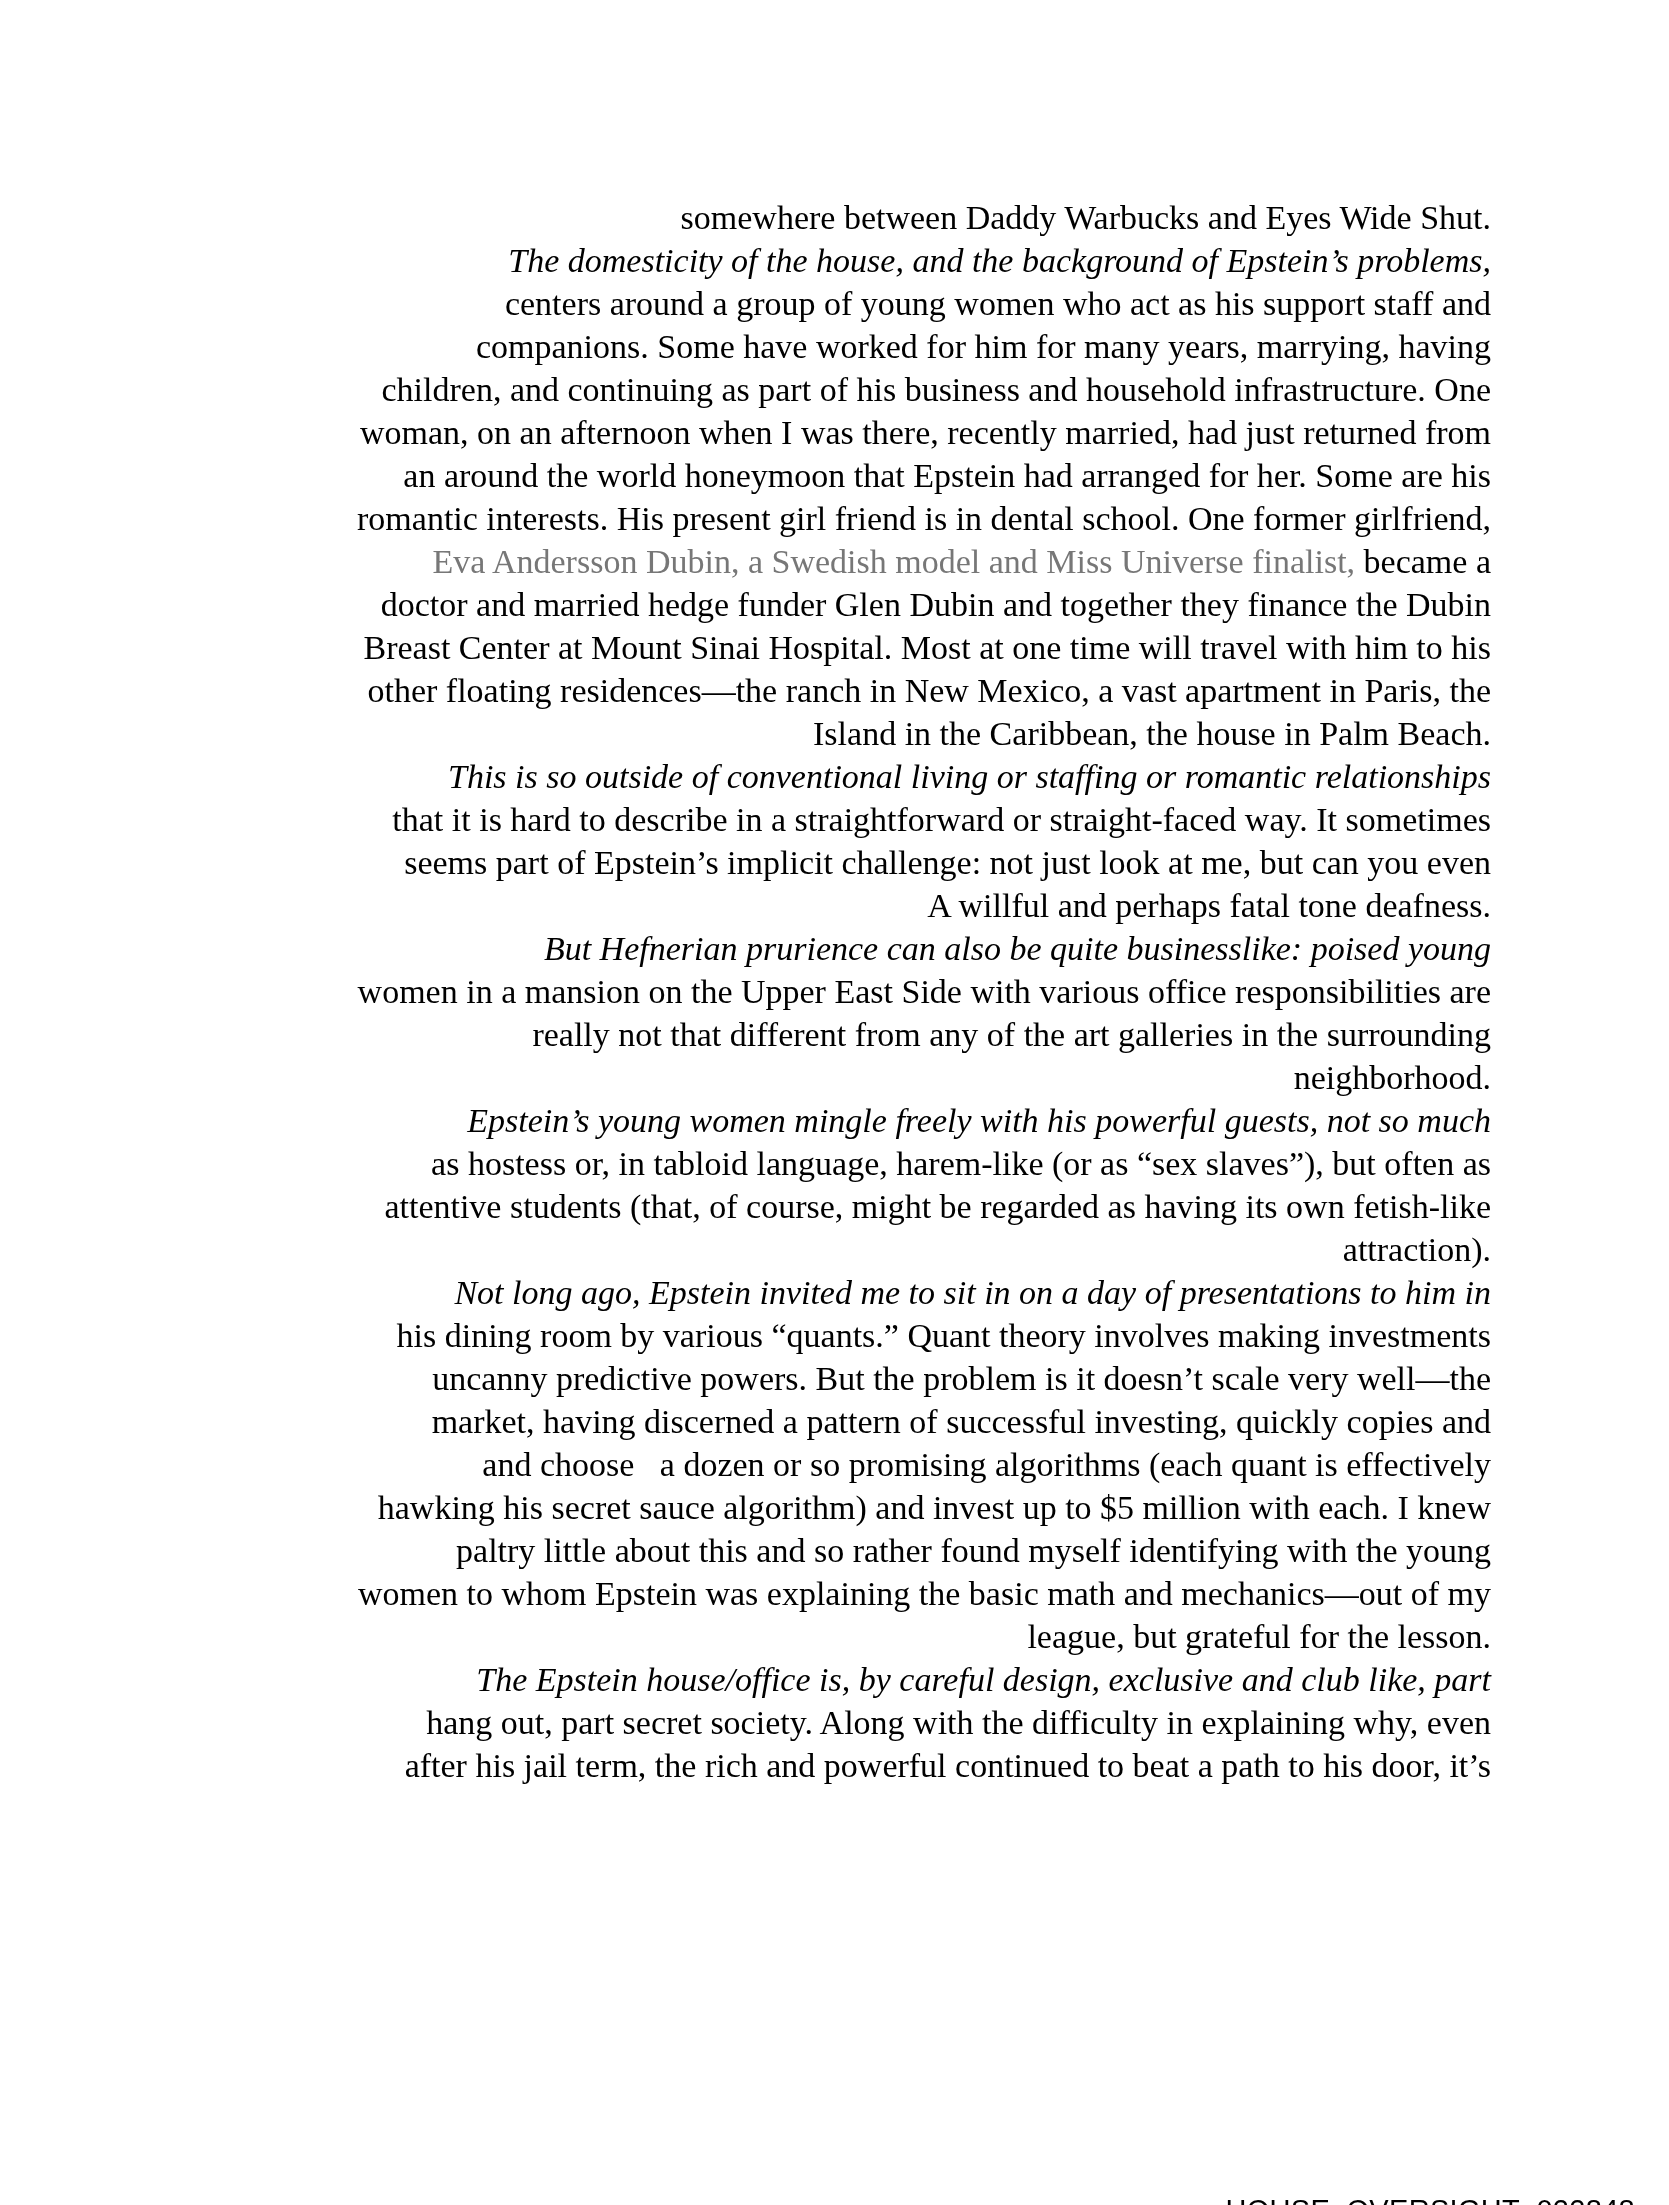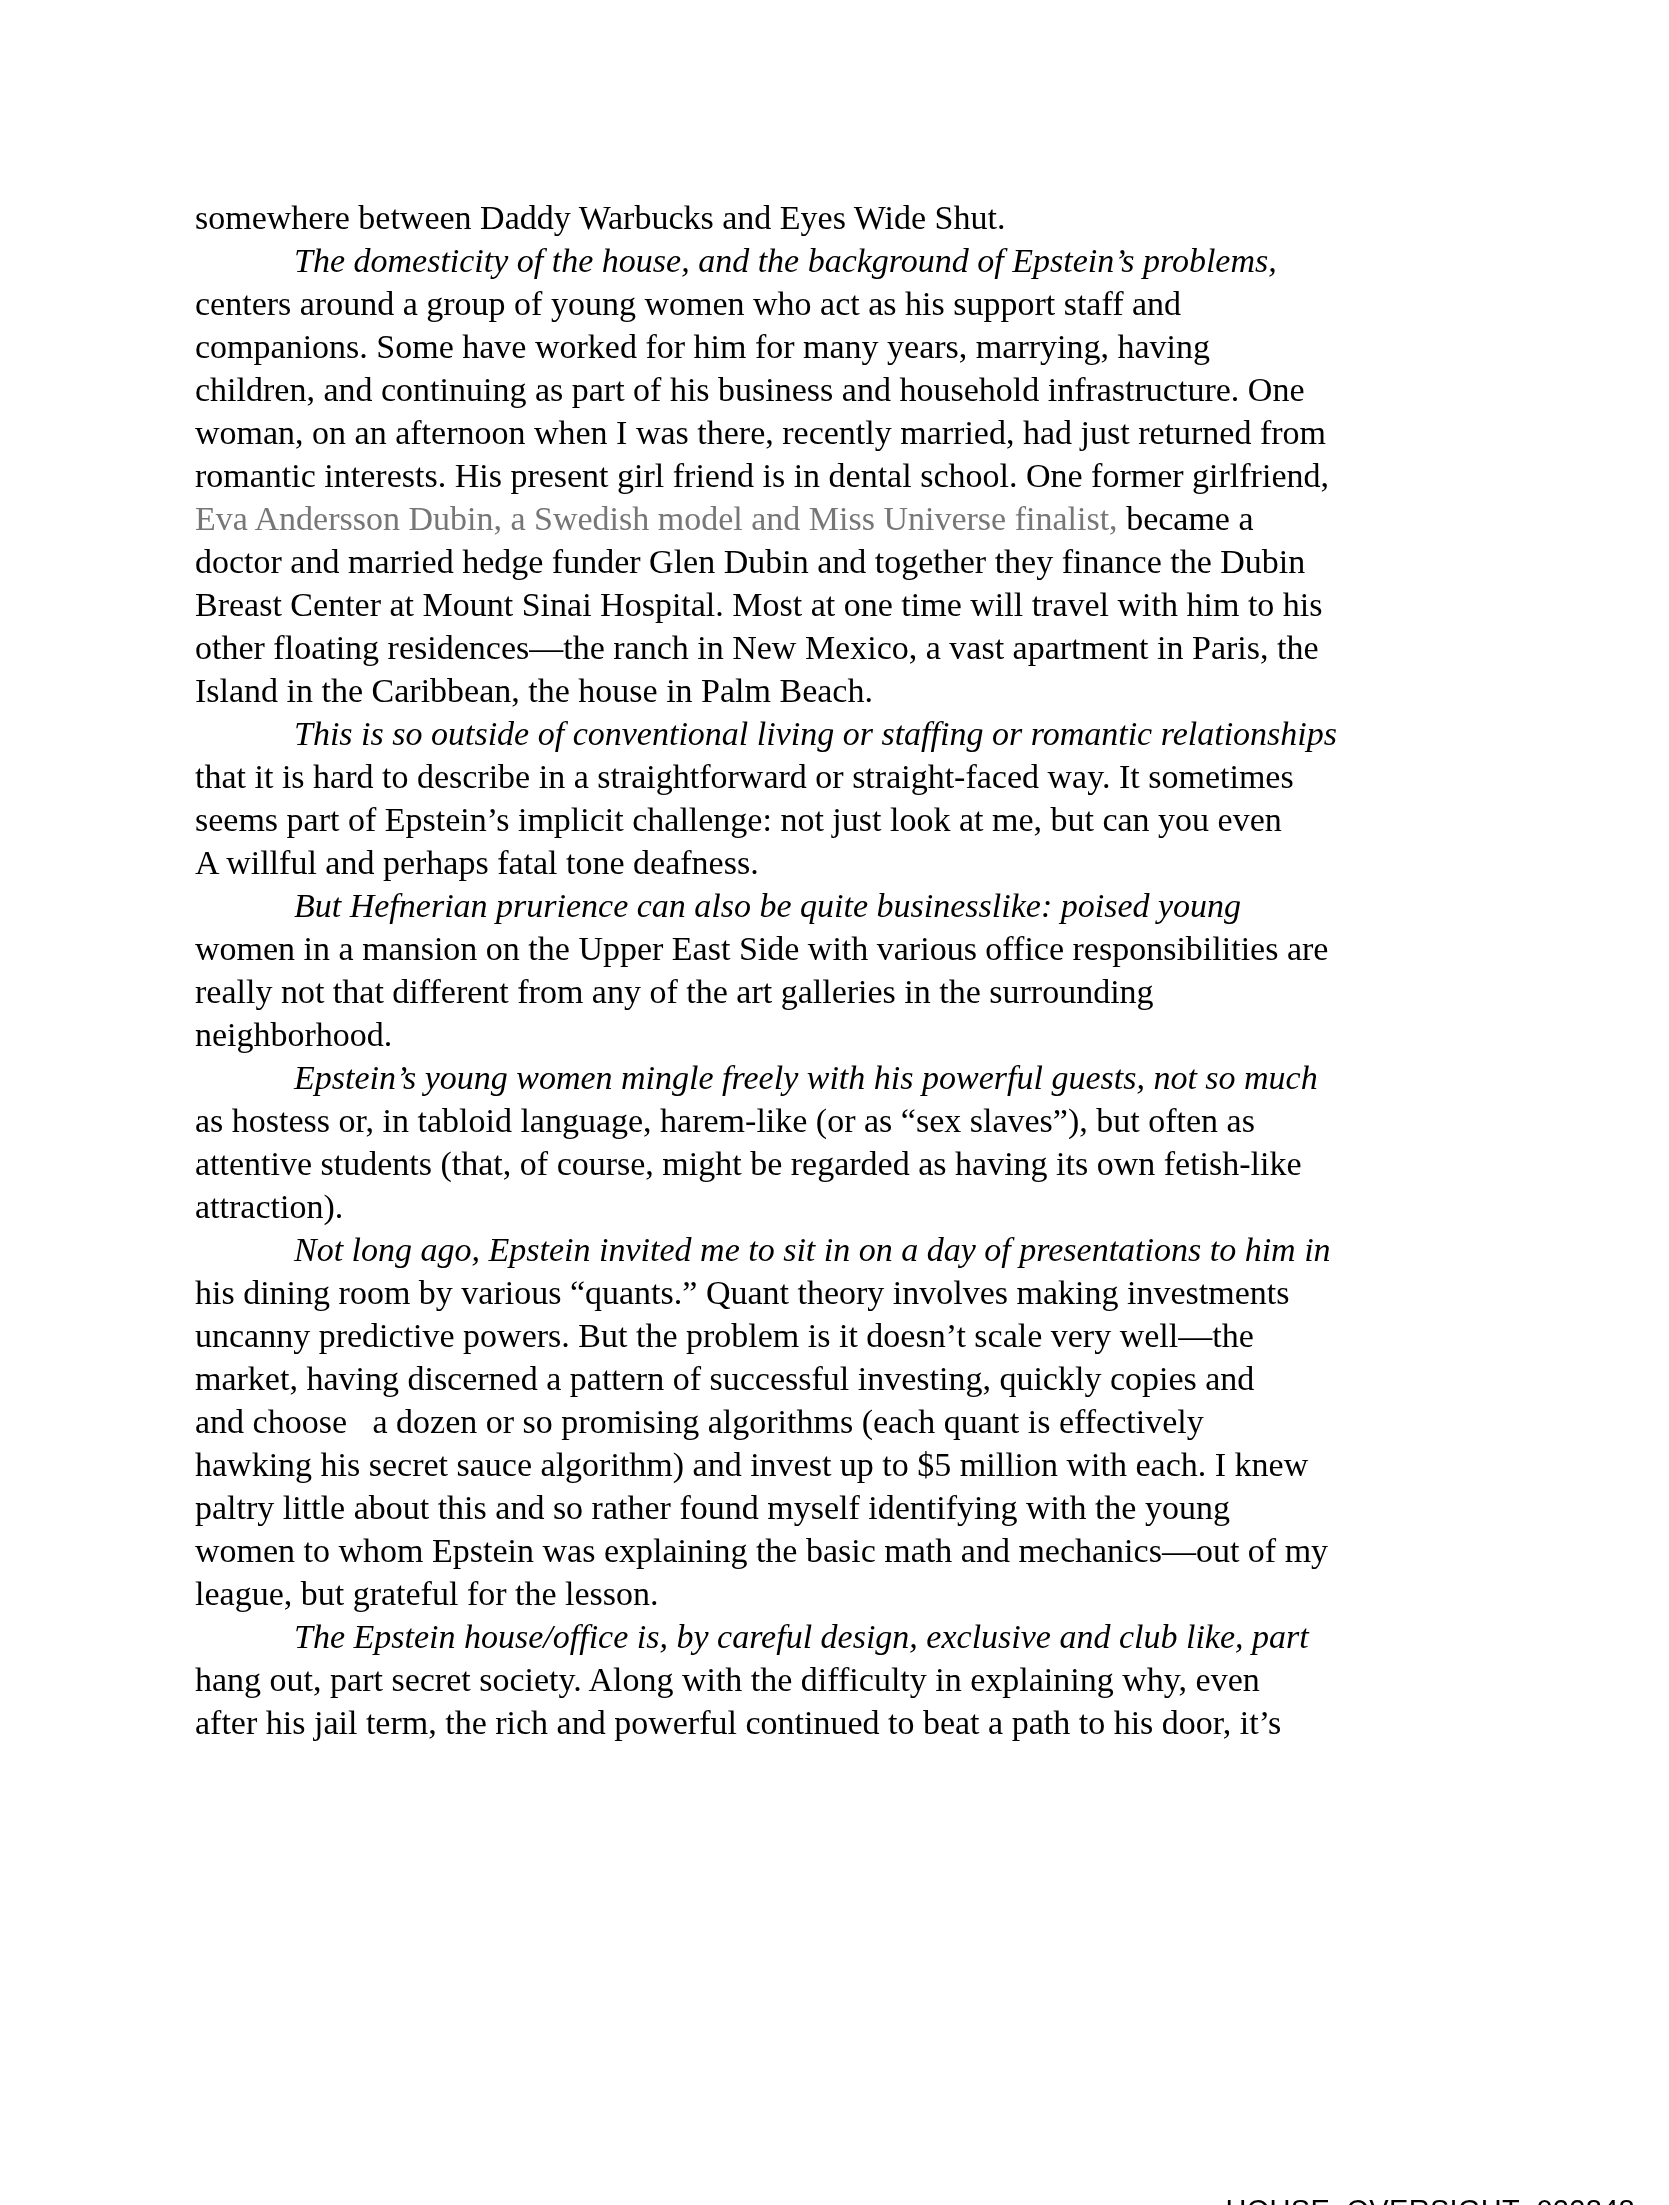--- a/index.html
+++ b/index.html
@@ -12,20 +12,21 @@
       height: 2205px;
       position: relative;
       overflow: hidden;
     }
     .page {
       position: absolute;
       left: 0; top: 0;
       width: 1669px;
       height: 2205px;
       background: #ffffff;
+      text-align: right;
     }
     .body-text {
       position: absolute;
       left: 195px;
       top: 196px;
       width: 1296px;
       font-family: "Liberation Serif", "DejaVu Serif", serif;
       font-size: 34px;
       line-height: 43px;
       color: #000000;
@@ -57,20 +58,21 @@
 <body>
 
 <div class="page">
   <div class="body-text">
     <span class="line">somewhere between Daddy Warbucks and Eyes Wide Shut.</span>
     <span class="line indent">The domesticity of the house, and the background of Epstein’s problems,</span>
     <span class="line">centers around a group of young women who act as his support staff and</span>
     <span class="line">companions. Some have worked for him for many years, marrying, having</span>
     <span class="line">children, and continuing as part of his business and household infrastructure. One</span>
     <span class="line">woman, on an afternoon when I was there, recently married, had just returned from</span>
+    <span class="line">an around the world honeymoon that Epstein had arranged for her. Some are his</span>
     <span class="line">romantic interests. His present girl friend is in dental school. One former girlfriend,</span>
     <span class="line"><span class="gray">Eva Andersson Dubin, a Swedish model and Miss Universe finalist,</span><span> became a</span></span>
     <span class="line">doctor and married hedge funder Glen Dubin and together they finance the Dubin</span>
     <span class="line">Breast Center at Mount Sinai Hospital. Most at one time will travel with him to his</span>
     <span class="line">other floating residences—the ranch in New Mexico, a vast apartment in Paris, the</span>
     <span class="line">Island in the Caribbean, the house in Palm Beach.</span>
     <span class="line indent">This is so outside of conventional living or staffing or romantic relationships</span>
     <span class="line">that it is hard to describe in a straightforward or straight-faced way. It sometimes</span>
     <span class="line">seems part of Epstein’s implicit challenge: not just look at me, but can you even</span>
     <span class="line">A willful and perhaps fatal tone deafness.</span>

